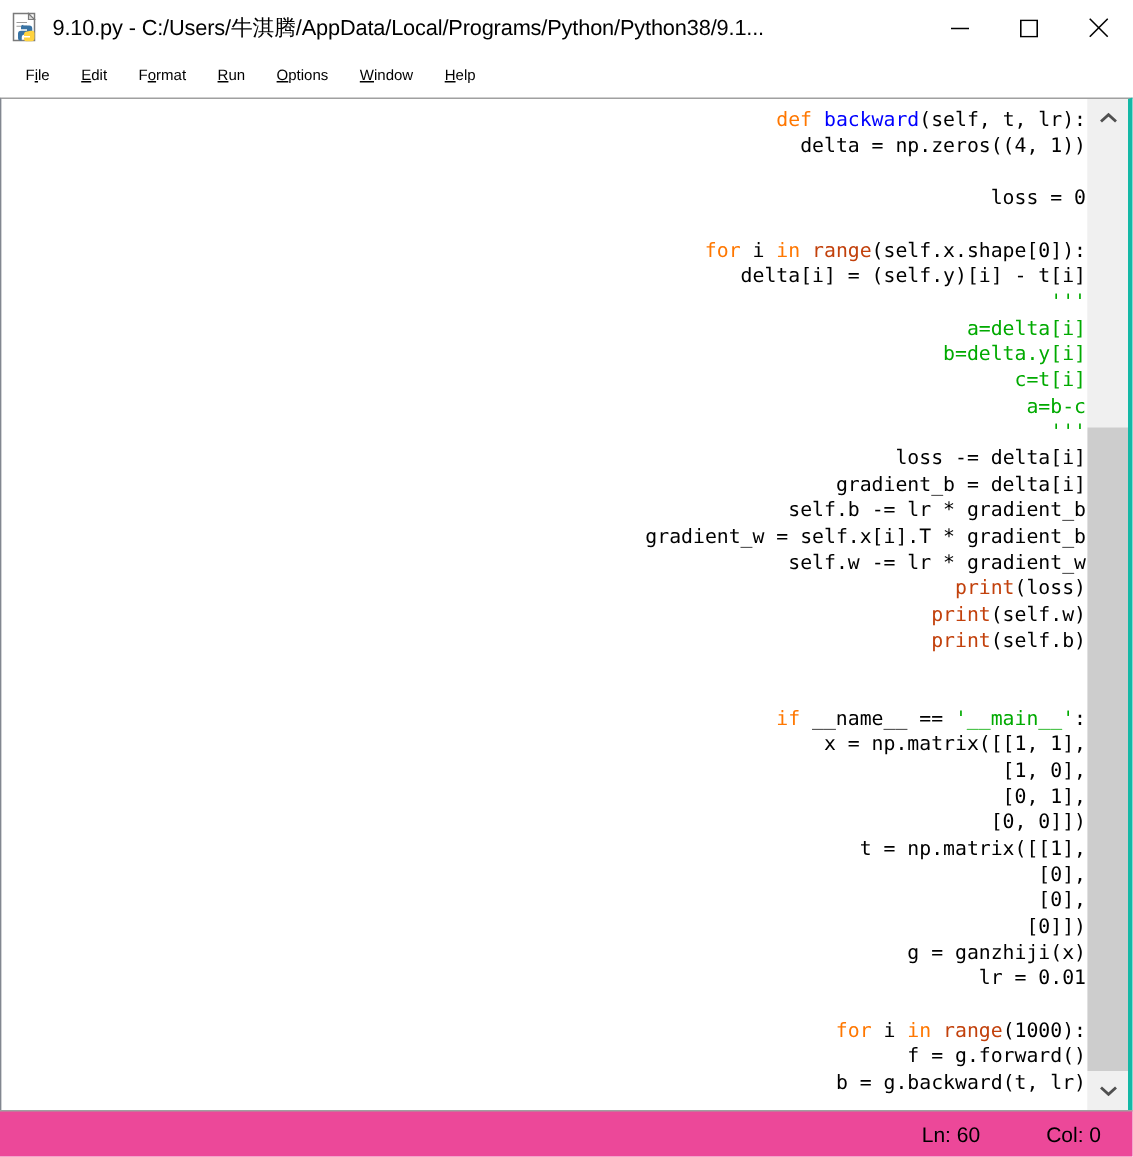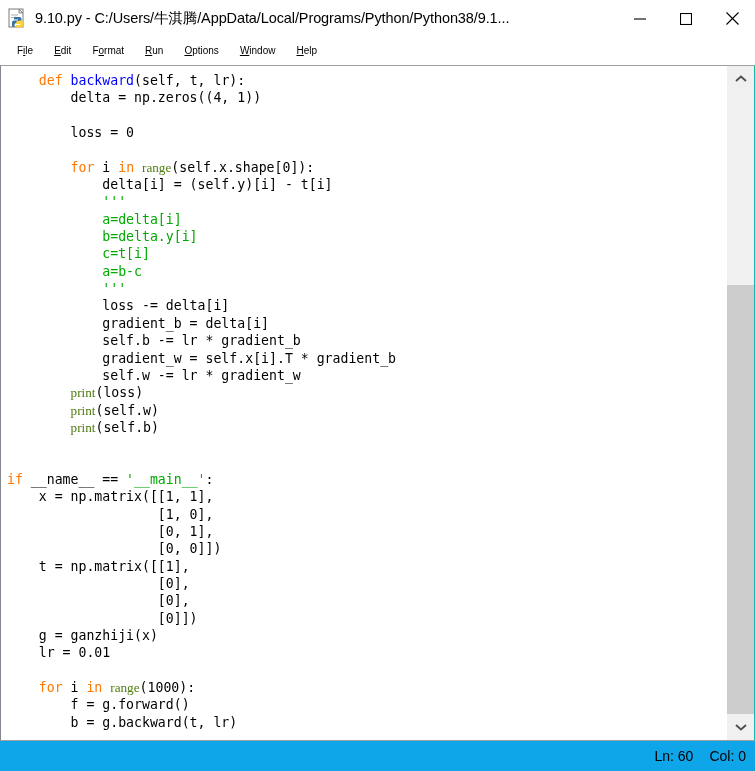--- a/index.html
+++ b/index.html
@@ -84,45 +84,46 @@
   }
   .menu-item u { text-decoration: underline; }
 
   
   .editor-wrap {
     flex: 1 1 auto;
     display: flex;
     position: relative;
     border-top: 1px solid #a0a0a0;
     border-left: 1px solid #828790;
-    border-right: 1px solid #14b8a6;
+    border-right: 3px solid #14b8a6;
     background: #ffffff;
     overflow: hidden;
     min-height: 0;
+    text-align: right;
   }
   .code-area {
     flex: 1 1 auto;
     background: #ffffff;
     overflow: hidden;
     padding: 6px 0 0 6px;
     position: relative;
   }
   pre.code {
     margin: 0;
     font-family: "DejaVu Sans Mono", "Liberation Mono", monospace;
     font-size: 13.2px;
     line-height: 17.35px;
     color: #000000;
     white-space: pre;
     letter-spacing: 0px;
     tab-size: 4;
   }
   .kw   { color: #ff7700; }          
   .fn   { color: #0000ff; }          
-  .bi   { color: #4d7c0f; font-family: Liberation Serif, serif; }          
+  .bi   { color: #c2410c; }          
   .str  { color: #00aa00; }          
 
   
   .vscroll {
     width: 27px;
     flex: 0 0 auto;
     background: #f0f0f0;
     position: relative;
     border-left: 1px solid #ffffff;
     display: flex;
@@ -148,27 +149,28 @@
     right: 0;
     top: 31%;
     bottom: 0;
     background: #cdcdcd;
     cursor: default;
   }
 
   
   .statusbar {
     height: 30px;
-    background: #0ea5e9;
+    background: #ec4899;
     border-top: 1px solid #a0a0a0;
     flex: 0 0 auto;
     display: flex;
     align-items: center;
     justify-content: flex-end;
-    padding-right: 9px;
+    padding-right: 21px;
+    gap: 28px;
   }
   .status-text {
     font-size: 14px;
     color: #000000;
     font-family: "Liberation Sans", sans-serif;
     margin-left: 16px;
     white-space: nowrap;
   }
 </style>
 </head>

